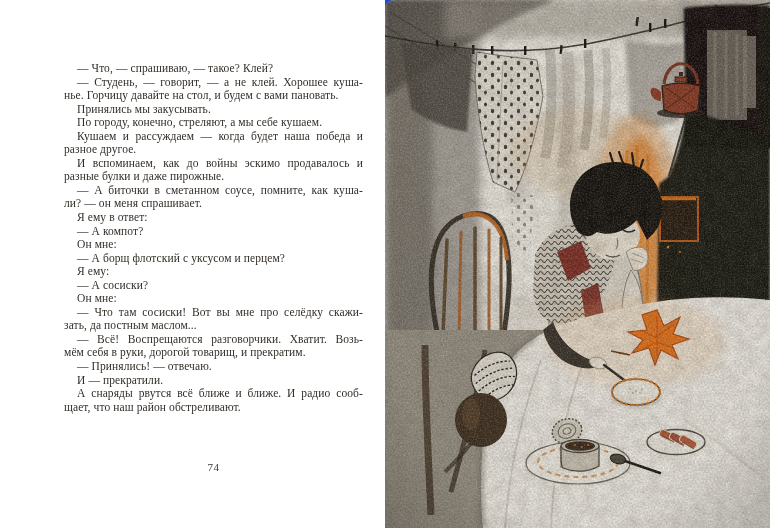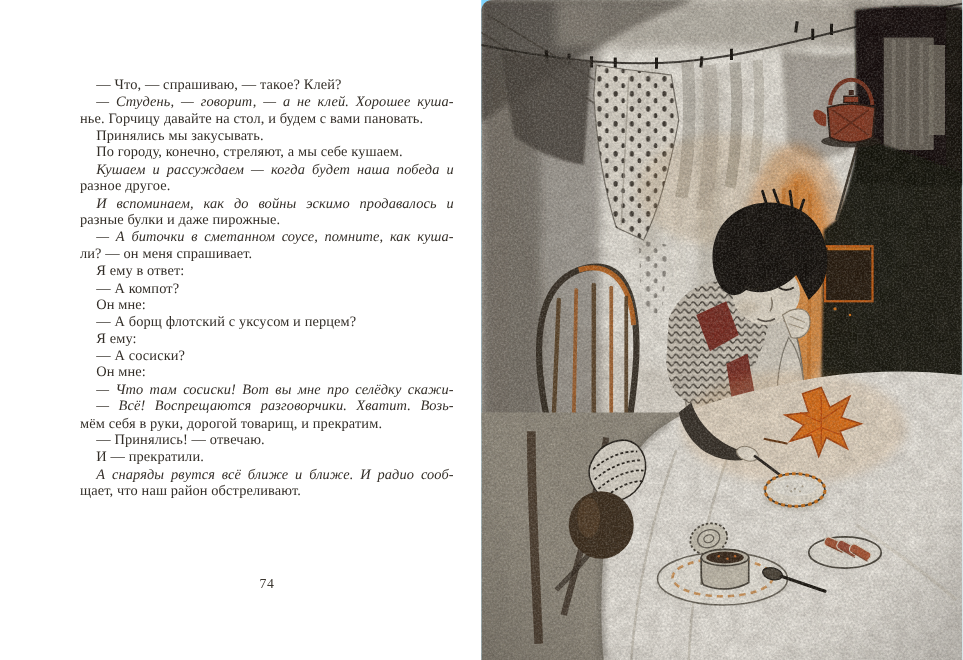--- a/index.html
+++ b/index.html
@@ -1,22 +1,22 @@
 <!DOCTYPE html>
 <html><head>
 <meta charset="utf-8">
 <style>
   html,body{margin:0;padding:0;background:#ffffff;}
   body{width:770px;height:528px;overflow:hidden;font-family:"Liberation Serif",serif;}
-  .spread{position:relative;width:770px;height:528px;background:#7dd3fc;}
+  .spread{position:relative;width:770px;height:528px;background:#1d4ed8;}
   .page-left{position:absolute;left:0;top:0;width:385px;height:528px;background:#ffffff;}
   .text-block{position:absolute;left:64px;top:62px;width:299px;}
   .line{height:13.55px;line-height:13.55px;font-size:11.5px;color:#332e28;white-space:nowrap;
         text-align:left;letter-spacing:0.1px;}
-  .line.j{text-align:justify;text-align-last:justify;font-style:italic;}
+  .line.j{text-align:justify;text-align-last:justify;}
   .line.ind{padding-left:13px;}
   .page-num{position:absolute;left:64px;top:461px;width:299px;text-align:center;
             font-size:11px;color:#3a352f;letter-spacing:0.5px;}
   .page-right{position:absolute;left:385px;top:0;width:385px;height:528px;overflow:hidden;
               border-radius:9px 0 0 0;}
   .page-right svg{display:block;}
 </style>
 </head>
 <body>
 
@@ -36,20 +36,21 @@
         <div class="line ind j">— А биточки в сметанном соусе, помните, как куша-</div>
         <div class="line">ли? — он меня спрашивает.</div>
         <div class="line ind">Я ему в ответ:</div>
         <div class="line ind">— А компот?</div>
         <div class="line ind">Он мне:</div>
         <div class="line ind">— А борщ флотский с уксусом и перцем?</div>
         <div class="line ind">Я ему:</div>
         <div class="line ind">— А сосиски?</div>
         <div class="line ind">Он мне:</div>
         <div class="line ind j">— Что там сосиски! Вот вы мне про селёдку скажи-</div>
+        <div class="line">зать, да постным маслом...</div>
         <div class="line ind j">— Всё! Воспрещаются разговорчики. Хватит. Возь-</div>
         <div class="line">мём себя в руки, дорогой товарищ, и прекратим.</div>
         <div class="line ind">— Принялись! — отвечаю.</div>
         <div class="line ind">И — прекратили.</div>
         <div class="line ind j">А снаряды рвутся всё ближе и ближе. И радио сооб-</div>
         <div class="line">щает, что наш район обстреливают.</div>
       </div>
     <div class="page-num">74</div>
   </div>
 

